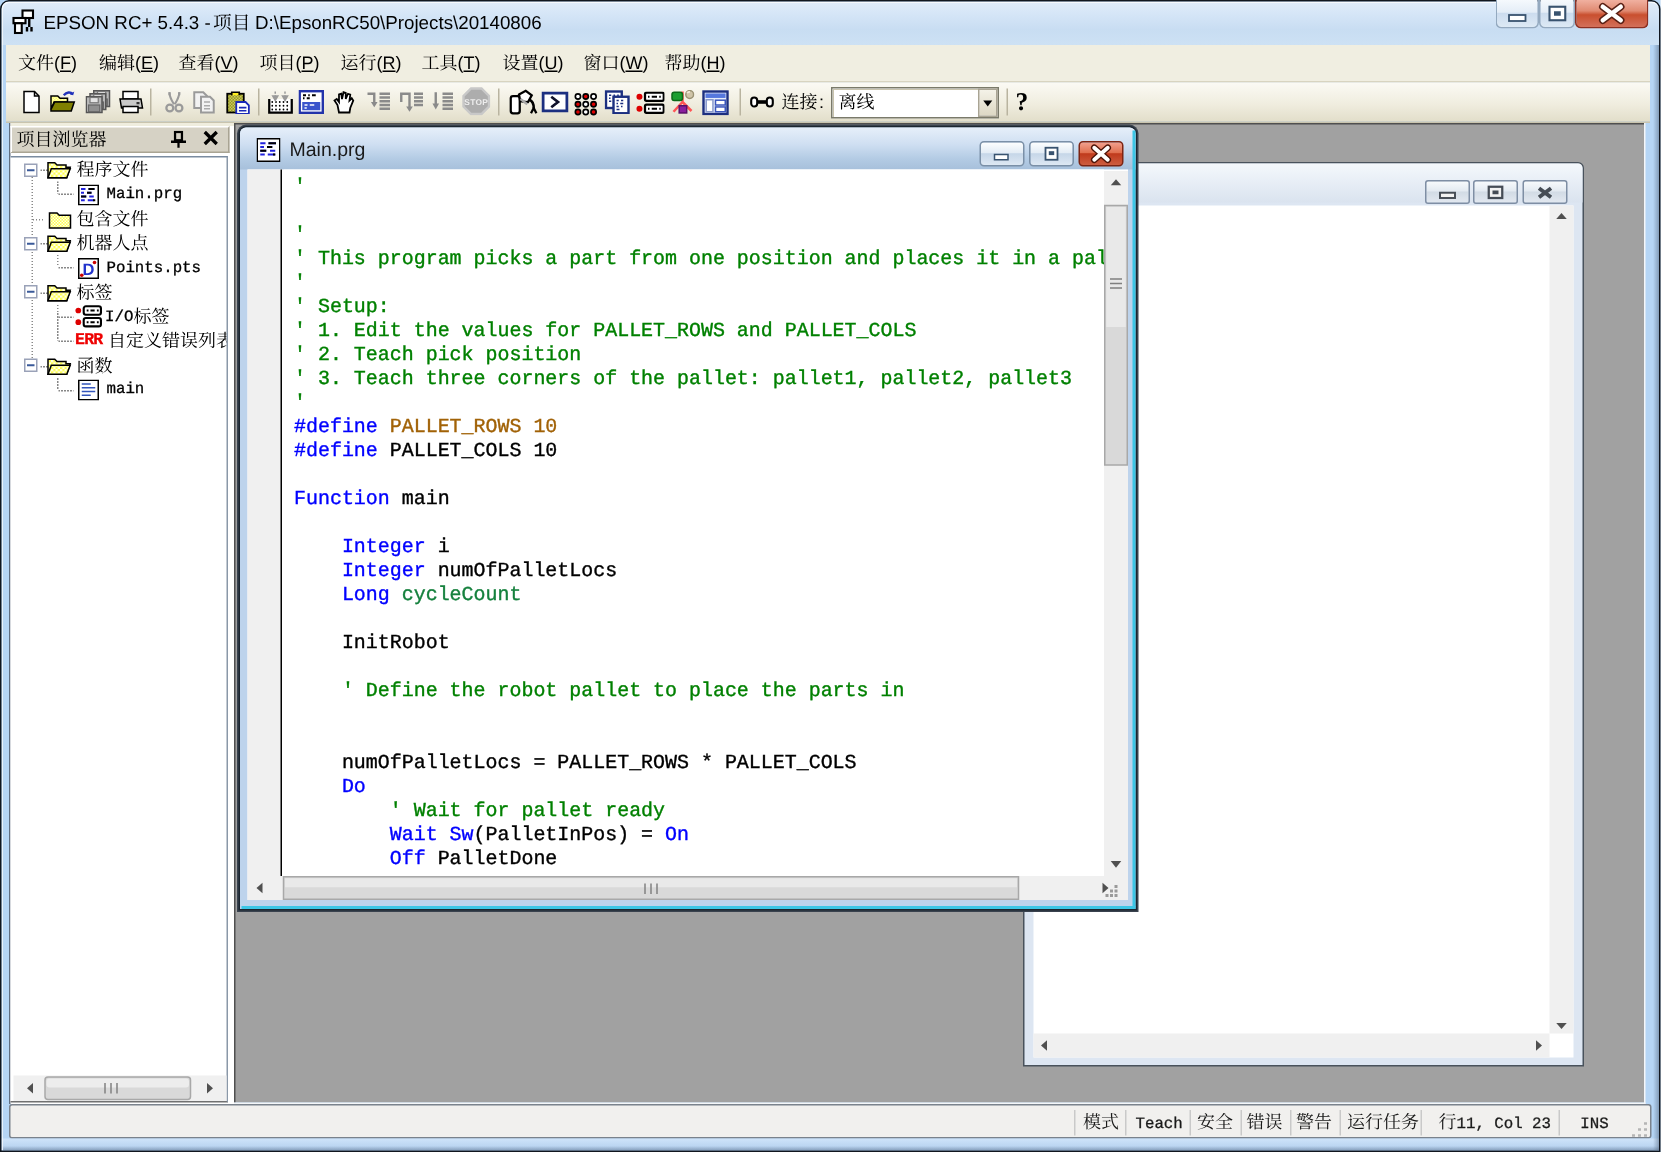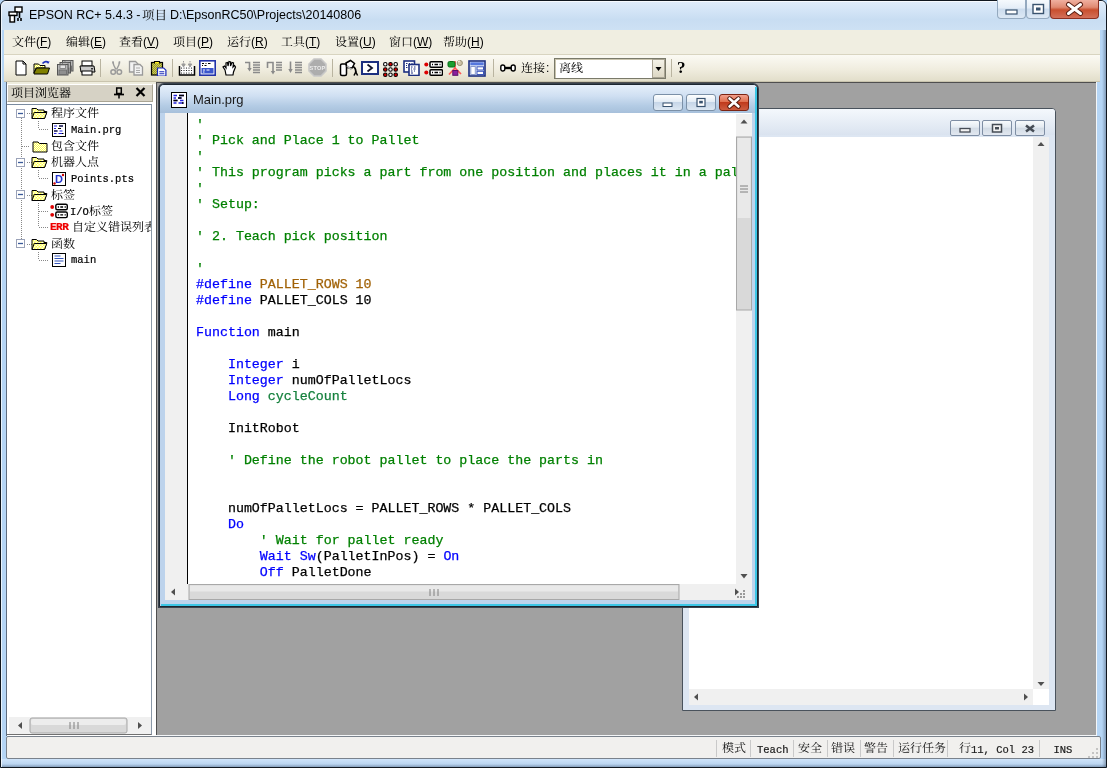--- a/index.html
+++ b/index.html
@@ -639,26 +639,27 @@
 <div style="left:719px;top:94px;width:30px;height:17px;background:linear-gradient(#f2a08e,#e0704f 45%,#c03a1c 50%,#cd5d40);border:1px solid #7c2413;border-radius:3px;z-index:5">
     <svg width="28" height="15" viewBox="0 0 28 15">
       <path d="M9.5 3.5 L18.5 11.5 M18.5 3.5 L9.5 11.5" stroke="#4f1408" stroke-width="4.4" stroke-linecap="round"></path>
       <path d="M9.5 3.5 L18.5 11.5 M18.5 3.5 L9.5 11.5" stroke="#fff" stroke-width="2.6" stroke-linecap="round"></path>
     </svg>
   </div>
 <div style="left:165px;top:113px;width:587px;height:487px;background:#fff"></div>
 <div style="left:165px;top:113px;width:23px;height:471px;background:#f0f0f0;border-right:1px solid #000"></div>
 <div class="mono" style="left:189px;top:113px;width:547px;height:471px;background:#fff;overflow:hidden;font-size:13.3px;-webkit-text-stroke:0.25px">
     <div class="t" style="left:7px;top:4px;height:16px;line-height:16px"><span style="color:#008000">'</span></div>
-    <div class="t" style="left:7px;top:20px;height:16px;line-height:16px"><span style="color:#008000">' Pick and Place 1 to Pallet</span></div>
     <div class="t" style="left:7px;top:36px;height:16px;line-height:16px"><span style="color:#008000">'</span></div>
     <div class="t" style="left:7px;top:52px;height:16px;line-height:16px"><span style="color:#008000">' This program picks a part from one position and places it in a pallet</span></div>
     <div class="t" style="left:7px;top:68px;height:16px;line-height:16px"><span style="color:#008000">'</span></div>
     <div class="t" style="left:7px;top:84px;height:16px;line-height:16px"><span style="color:#008000">' Setup:</span></div>
+    <div class="t" style="left:7px;top:100px;height:16px;line-height:16px"><span style="color:#008000">' 1. Edit the values for PALLET_ROWS and PALLET_COLS</span></div>
     <div class="t" style="left:7px;top:116px;height:16px;line-height:16px"><span style="color:#008000">' 2. Teach pick position</span></div>
+    <div class="t" style="left:7px;top:132px;height:16px;line-height:16px"><span style="color:#008000">' 3. Teach three corners of the pallet: pallet1, pallet2, pallet3</span></div>
     <div class="t" style="left:7px;top:148px;height:16px;line-height:16px"><span style="color:#008000">'</span></div>
     <div class="t" style="left:7px;top:164px;height:16px;line-height:16px"><span style="color:#0000ff">#define</span><span style="color:#a16207"> PALLET_ROWS 10</span></div>
     <div class="t" style="left:7px;top:180px;height:16px;line-height:16px"><span style="color:#0000ff">#define</span><span style="color:#000000"> PALLET_COLS 10</span></div>
     <div class="t" style="left:7px;top:212px;height:16px;line-height:16px"><span style="color:#0000ff">Function</span><span style="color:#000000"> main</span></div>
     <div class="t" style="left:7px;top:244px;height:16px;line-height:16px"><span style="color:#0000ff">    Integer</span><span style="color:#000000"> i</span></div>
     <div class="t" style="left:7px;top:260px;height:16px;line-height:16px"><span style="color:#0000ff">    Integer</span><span style="color:#000000"> numOfPalletLocs</span></div>
     <div class="t" style="left:7px;top:276px;height:16px;line-height:16px"><span style="color:#0000ff">    Long</span><span style="color:#15803d"> cycleCount</span></div>
     <div class="t" style="left:7px;top:308px;height:16px;line-height:16px"><span style="color:#000000">    InitRobot</span></div>
     <div class="t" style="left:7px;top:340px;height:16px;line-height:16px"><span style="color:#008000">    ' Define the robot pallet to place the parts in</span></div>
     <div class="t" style="left:7px;top:388px;height:16px;line-height:16px"><span style="color:#000000">    numOfPalletLocs = PALLET_ROWS * PALLET_COLS</span></div>

